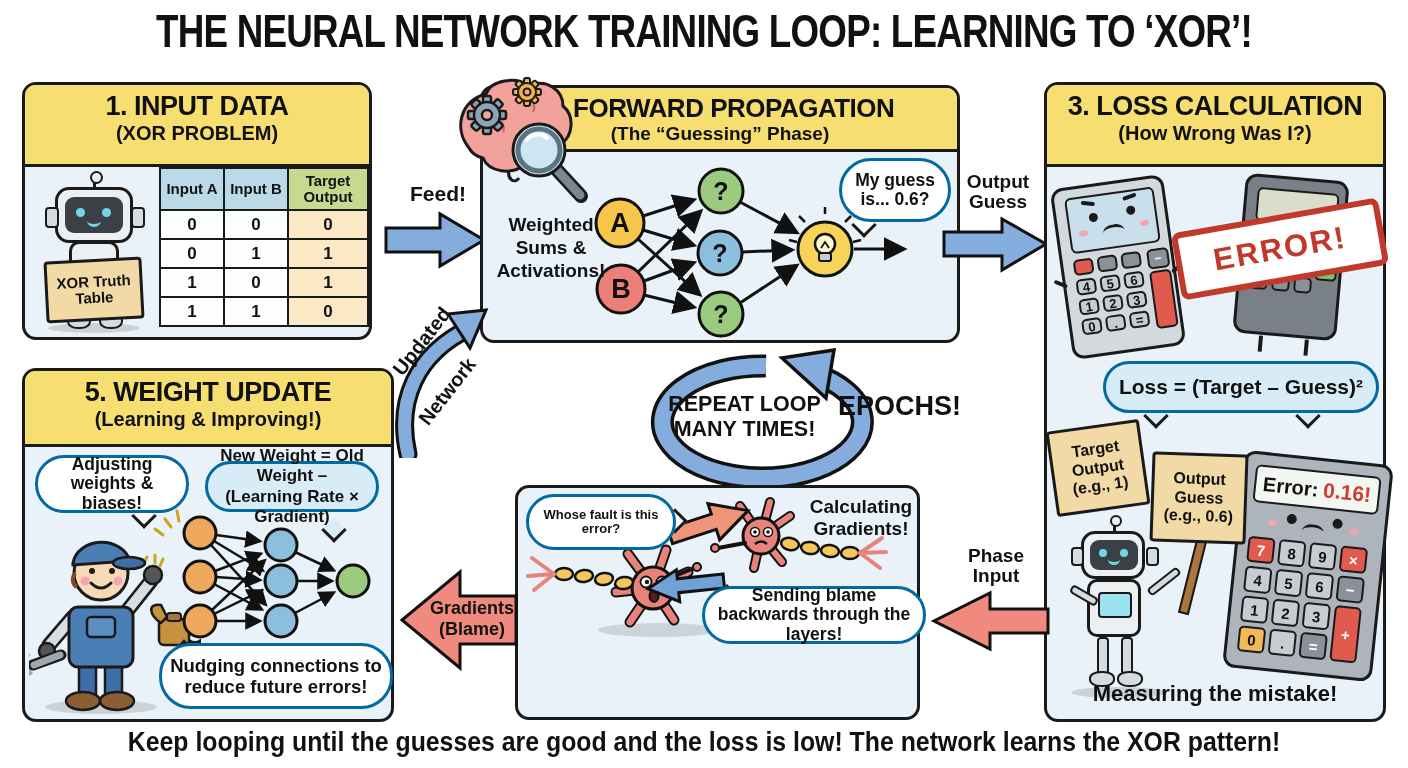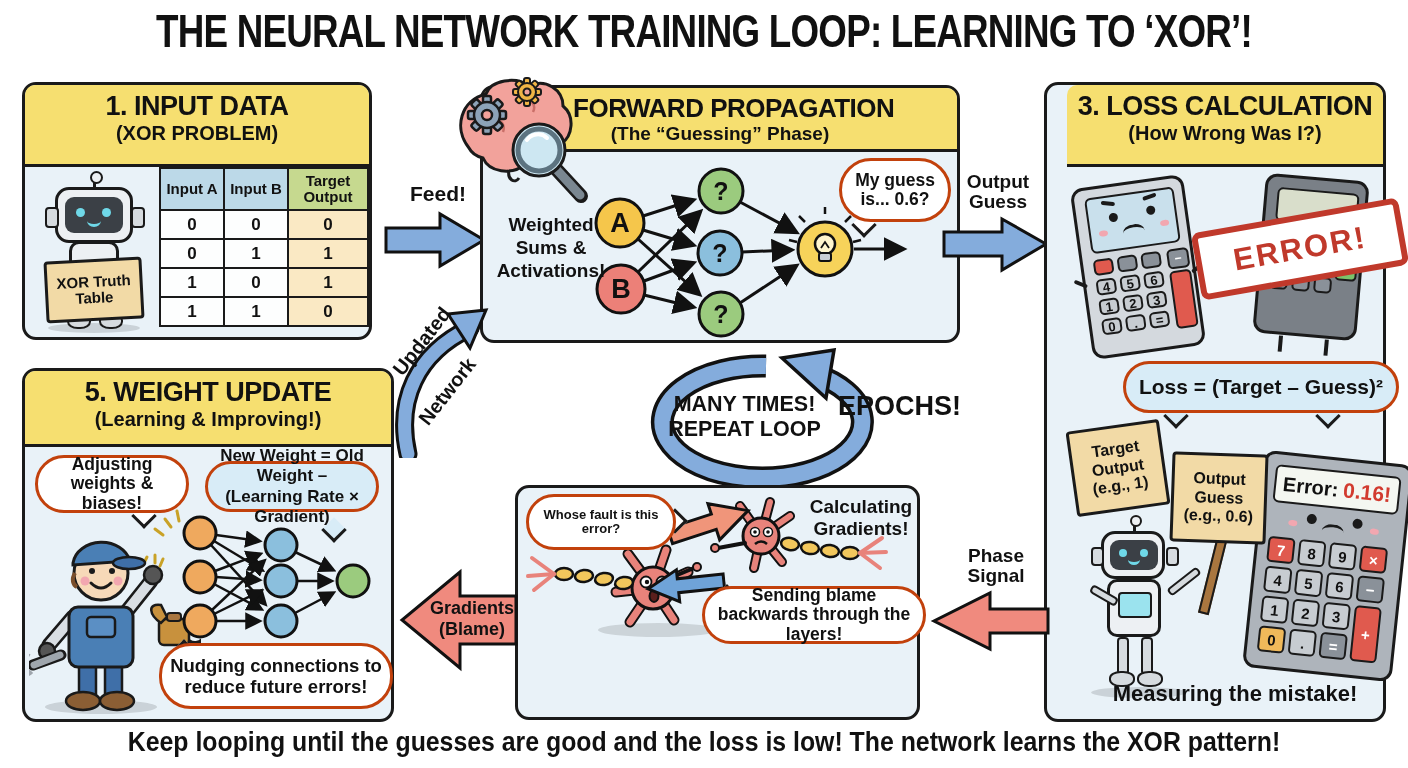--- a/index.html
+++ b/index.html
@@ -16,21 +16,21 @@
 
   
   .panel{position:absolute;border:3px solid #1a1a1a;border-radius:14px;background:#E9F2F8;box-sizing:border-box;}
   .panel-header{background:#F6DF70;border-bottom:3px solid #1a1a1a;border-radius:10px 10px 0 0;
                 text-align:center;box-sizing:border-box;padding-top:6px;}
   .ph1{font-weight:800;font-size:27px;line-height:1.15;letter-spacing:-.5px;}
   .ph2{font-weight:700;font-size:20px;line-height:1.1;}
   .panel-body{position:relative;width:100%;box-sizing:border-box;}
 
   
-  .bubble{position:absolute;background:#fff;border:3px solid #c2410c;border-radius:32px;
+  .bubble{position:absolute;background:#fff;border:3px solid #0369a1;border-radius:32px;
           display:flex;align-items:center;justify-content:center;text-align:center;
           box-sizing:border-box;padding:4px 8px;z-index:4;}
   .bubble.blue{background:#D8ECF7;}
   .tail{position:absolute;width:15px;height:15px;background:#fff;z-index:3;
         border-right:3px solid #1a1a1a;border-bottom:3px solid #1a1a1a;transform:rotate(45deg);}
   .tail.blue{background:#D8ECF7;}
 
   
   table.xor{border-collapse:collapse;}
   table.xor th,table.xor td{border:2.5px solid #1a1a1a;font-weight:bold;text-align:center;padding:0;}
@@ -234,21 +234,21 @@
 </svg>
 
 <div class="arrow-label" style="left:948px;top:172px;width:100px;font-size:19px;">
   <div>Output</div>
   <div>Guess</div>
 </div>
 <svg class="abs" style="left:942px;top:216px;" width="108" height="58">
   <polygon points="2,16 60,16 60,3 104,28 60,54 60,40 2,40" fill="#84ACDC" stroke="#111" stroke-width="3"></polygon>
 </svg>
 
-<div class="panel" style="left:1044px;top:82px;width:342px;height:640px;padding-left:20px;">
+<div class="panel" style="left:1044px;top:82px;width:342px;height:640px;">
   <div class="panel-header" style="height:82px;">
     <div class="ph1">3. LOSS CALCULATION</div>
     <div class="ph2">(How Wrong Was I?)</div>
   </div>
   <div class="panel-body" style="height:552px;">
 
     <div class="calc" style="left:14px;top:14px;width:114px;height:172px;background:#D4D9DE;transform:rotate(-8deg);">
       <div class="calc-screen" style="left:10px;top:8px;width:90px;height:56px;background:#C9E0EC;">
         <div class="face-eye" style="left:20px;top:16px;"></div>
         <div class="face-eye" style="left:58px;top:14px;"></div>
@@ -457,22 +457,22 @@
 </svg>
 <div class="rot-label" style="left:382px;top:330px;transform:rotate(-52deg);">Updated</div>
 <div class="rot-label" style="left:408px;top:380px;transform:rotate(-52deg);">Network</div>
 
 <svg class="abs" style="left:622px;top:348px;" width="252" height="144">
   <path d="M 144,18 A 100 56 0 1 0 192,26" fill="none" stroke="#111" stroke-width="23"></path>
   <path d="M 144,18 A 100 56 0 1 0 192,26" fill="none" stroke="#84ACDC" stroke-width="16"></path>
   <polygon points="160,10 212,2 204,50" fill="#84ACDC" stroke="#111" stroke-width="3.5"></polygon>
 </svg>
 <div class="arrow-label" style="left:652px;top:392px;width:185px;font-size:21.5px;line-height:1.15;">
+  <div>REPEAT LOOP</div>
   <div>MANY TIMES!</div>
-  <div>REPEAT LOOP</div>
 </div>
 <div class="arrow-label" style="left:838px;top:392px;width:120px;font-size:27px;">EPOCHS!</div>
 
 <div class="panel" style="left:515px;top:485px;width:405px;height:235px;">
   <div class="panel-body" style="height:159px;">
 
     <svg class="abs" style="left:0;top:0;" width="399" height="159">
       <ellipse cx="140" cy="142" rx="60" ry="7" fill="rgba(0,0,0,.12)"></ellipse>
 
       <g>
@@ -562,21 +562,21 @@
     <div class="bubble" style="left:8px;top:6px;width:150px;height:56px;font-size:13px;font-weight:800;line-height:1.1;">Whose fault is this error?</div>
     <div class="tail" style="left:148px;top:24px;transform:rotate(-45deg);"></div>
     <div class="arrow-label" style="left:286px;top:8px;width:114px;font-size:19px;line-height:1.15;">Calculating Gradients!</div>
     <div class="bubble" style="left:184px;top:98px;width:224px;height:58px;font-size:17.5px;font-weight:800;line-height:1.1;">Sending blame backwards through the layers!</div>
     <div class="tail" style="left:200px;top:100px;transform:rotate(225deg);"></div>
   </div>
 </div>
 
 <div class="arrow-label" style="left:948px;top:546px;width:96px;font-size:19px;">
   <div>Phase</div>
-  <div>Signal</div>
+  <div>Input</div>
 </div>
 <svg class="abs" style="left:928px;top:588px;" width="122" height="66">
   <polygon points="120,21 62,21 62,5 6,33 62,61 62,45 120,45" fill="#F08A7E" stroke="#111" stroke-width="3"></polygon>
 </svg>
 
 <svg class="abs" style="left:396px;top:564px;" width="122" height="112">
   <polygon points="120,32 64,32 64,8 6,56 64,104 64,80 120,80" fill="#F08A7E" stroke="#111" stroke-width="3"></polygon>
 </svg>
 <div class="arrow-label" style="left:428px;top:598px;width:88px;font-size:18px;line-height:1.15;">
   <div>Gradients</div>

